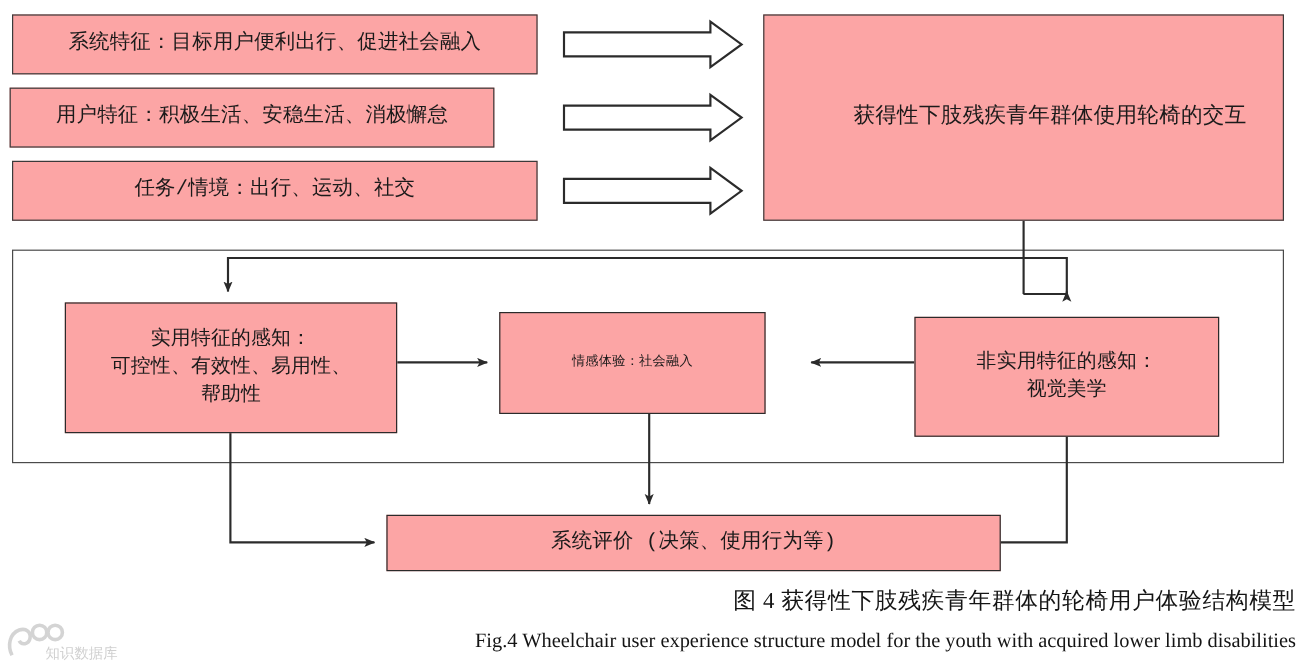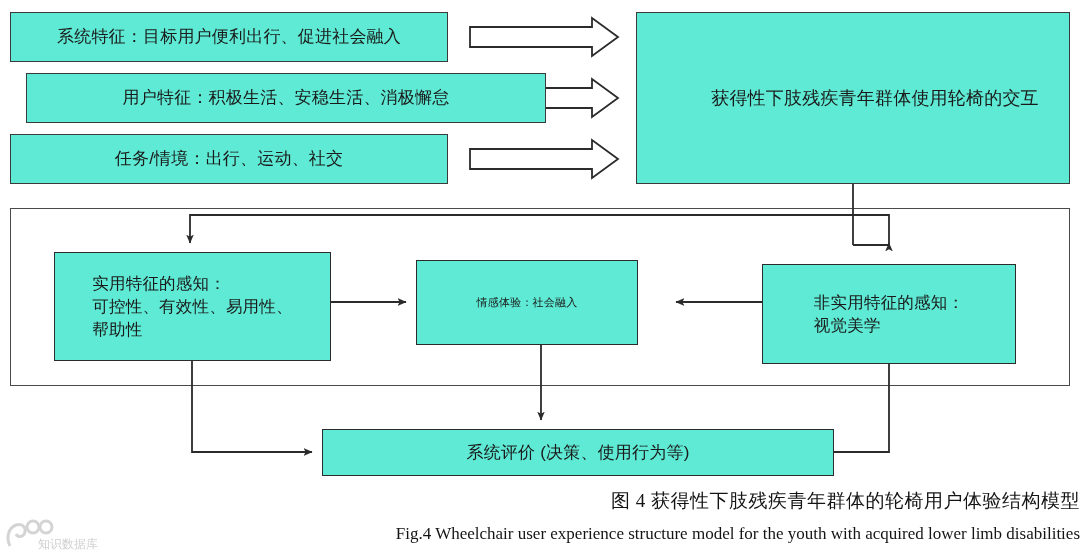--- a/index.html
+++ b/index.html
@@ -16,30 +16,32 @@
     width: 1080px;
     height: 558px;
     overflow: hidden;
     background: #ffffff;
   }
   
   .node {
     position: absolute;
     box-sizing: border-box;
     border: 1.6px solid #2b2b2b;
-    background: #5eead4;
+    background: #fca5a5;
     display: flex;
     align-items: center;
     justify-content: center;
+    text-align: center;
     line-height: 1.38;
     color: #1a1a1a;
     font-size: 17px;
     letter-spacing: 0.2px;
     z-index: 3;
     white-space: pre-line;
+    font-family: Liberation Mono, monospace;
   }
   .node.thin {
     border-width: 1.4px;
     border-color: #3a3a3a;
   }
   .container-box {
     position: absolute;
     box-sizing: border-box;
     border: 1.4px solid #4a4a4a;
     background: transparent;
@@ -87,21 +89,21 @@
 </style>
 </head>
 <body>
 
 <div id="figure-root">
 
   <div class="container-box" style="left:10px; top:208px; width:1060px; height:178px;"></div>
 
   <div class="node thin" style="left:10px; top:12px; width:438px; height:50px;">系统特征：目标用户便利出行、促进社会融入</div>
 
-  <div class="node thin" style="left:26px; top:73px; width:520px; height:50px;">用户特征：积极生活、安稳生活、消极懈怠</div>
+  <div class="node thin" style="left:8px; top:73px; width:404px; height:50px;">用户特征：积极生活、安稳生活、消极懈怠</div>
 
   <div class="node thin" style="left:10px; top:134px; width:438px; height:50px;">任务/情境：出行、运动、社交</div>
 
   <div class="node thin" style="left:636px; top:12px; width:434px; height:172px; font-size:18px;padding-left:44px;">获得性下肢残疾青年群体使用轮椅的交互</div>
 
   <div class="node" style="left:54px; top:252px; width:277px; height:109px; font-size:16.5px;">实用特征的感知：
 可控性、有效性、易用性、
 帮助性</div>
 
   <div class="node" style="left:416px; top:260px; width:222px; height:85px; font-size:11px;">情感体验：社会融入</div>

